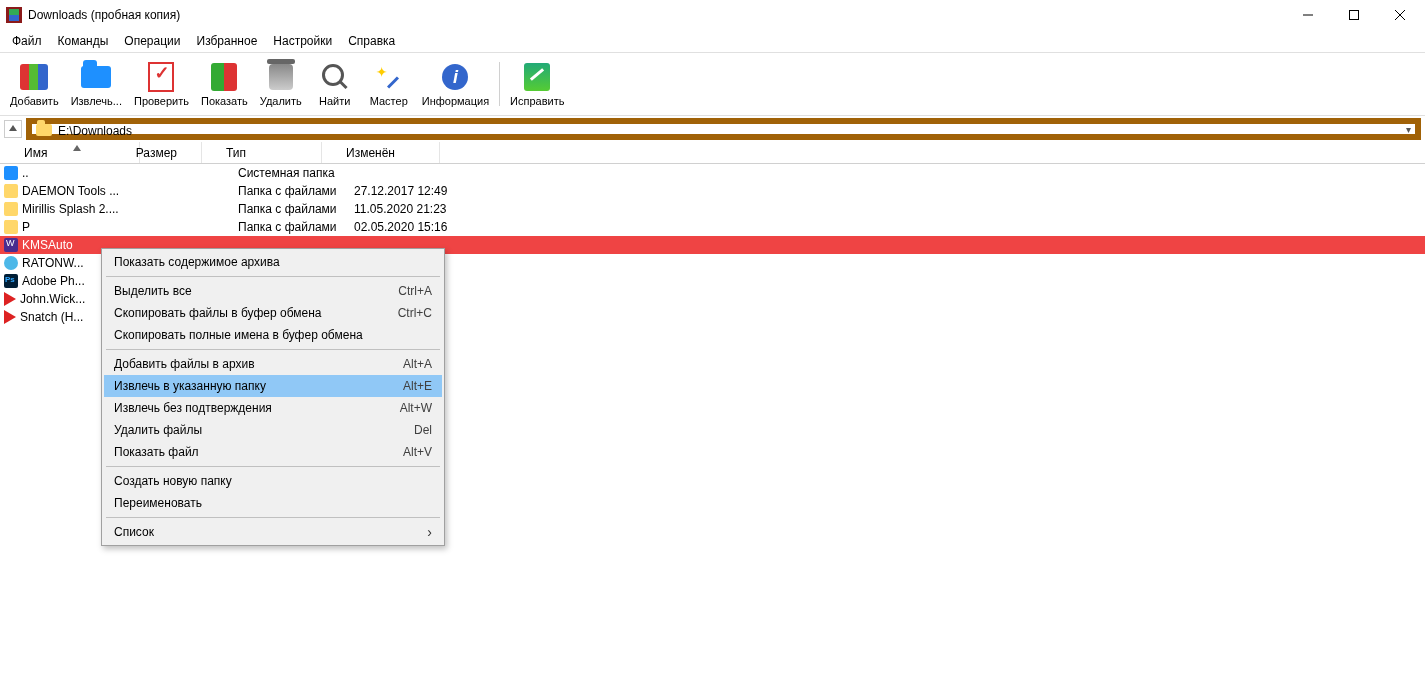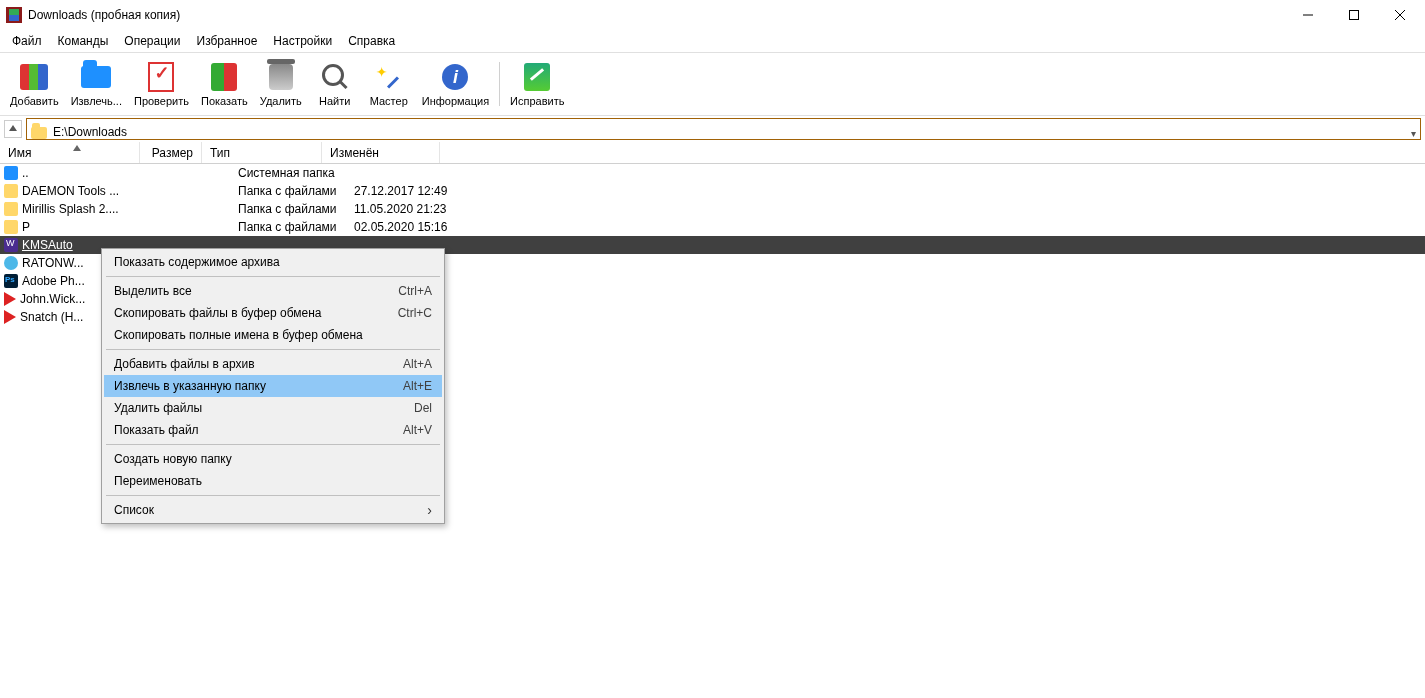--- a/index.html
+++ b/index.html
@@ -124,42 +124,42 @@
     padding: 2px 4px;
     gap: 4px;
   }
   .addrbar .nav-up {
     width: 18px; height: 18px; display:flex; align-items:center; justify-content:center;
     border:1px solid #ccc;
   }
   .addr-input {
     flex: 1;
     height: 22px;
-    border: 1px solid #a16207;
-    display: flex;
-    align-items: flex-end;
+    border: 6px solid #a16207;
+    display: flex;
+    align-items: flex-start;
     padding: 0 4px;
     gap: 6px;
     position: relative;
   }
   .addr-input .dd { position:absolute; right:4px; font-size:10px; color:#555;}
   .mini-folder { width:16px; height:12px; background:#ffd76a; border-radius:2px; position:relative; }
   .mini-folder::before { content:""; position:absolute; top:-4px; left:1px; width:8px; height:5px; background:#ffd76a; border-radius:2px 2px 0 0;}
 
   
   .col-headers {
     height: 22px;
     border-bottom: 1px solid #d0d0d0;
     display: flex;
     align-items: stretch;
     font-size: 12px;
     background: #fff;
   }
   .col-h {
-    display: flex; align-items: center; padding: 0 8px;
+    display: flex; align-items: center; padding: 0 24px;
     border-right: 1px solid #e5e5e5;
     position: relative;
   }
   .col-h.sort::after {
     content:""; position:absolute; right:58px; top:3px;
     border-left:4px solid transparent; border-right:4px solid transparent; border-bottom:6px solid #666;
   }
   .col-name { width: 140px; }
   .col-size { width: 62px; justify-content: flex-end; }
   .col-type { width: 120px; }
@@ -171,23 +171,22 @@
     height: calc(100% - 30px - 22px - 64px - 26px - 22px);
   }
   .row {
     display: flex;
     height: 18px;
     align-items: center;
     font-size: 12px;
     padding: 0 4px;
   }
   .row.selected {
-    background: #404040;
+    background: #ef4444;
     color: #fff;
-    text-decoration: underline;
   }
   .cell { overflow: hidden; white-space: nowrap; text-overflow: ellipsis; }
   .c-name { width: 136px; display:flex; align-items:center; gap:4px; }
   .c-size { width: 62px; text-align: right; padding-right:4px;}
   .c-type { width: 120px; padding-left:8px;margin-left:28px;}
   .c-date { width: 118px; padding-left:4px;}
   .fi {
     width: 14px; height: 14px; flex-shrink: 0; border-radius:2px;
   }
   .fi-drive { background: #1e90ff; }
@@ -455,20 +454,24 @@
     <div class="cm-sep"></div>
     <div class="cm-item">
       <span class="cm-label">Добавить файлы в архив</span>
       <span class="cm-shortcut">Alt+A</span>
     </div>
     <div class="cm-item highlight">
       <span class="cm-label">Извлечь в указанную папку</span>
       <span class="cm-shortcut">Alt+E</span>
     </div>
     <div class="cm-item">
+      <span class="cm-label">Извлечь без подтверждения</span>
+      <span class="cm-shortcut">Alt+W</span>
+    </div>
+    <div class="cm-item">
       <span class="cm-label">Удалить файлы</span>
       <span class="cm-shortcut">Del</span>
     </div>
     <div class="cm-item">
       <span class="cm-label">Показать файл</span>
       <span class="cm-shortcut">Alt+V</span>
     </div>
     <div class="cm-sep"></div>
     <div class="cm-item">
       <span class="cm-label">Создать новую папку</span>

